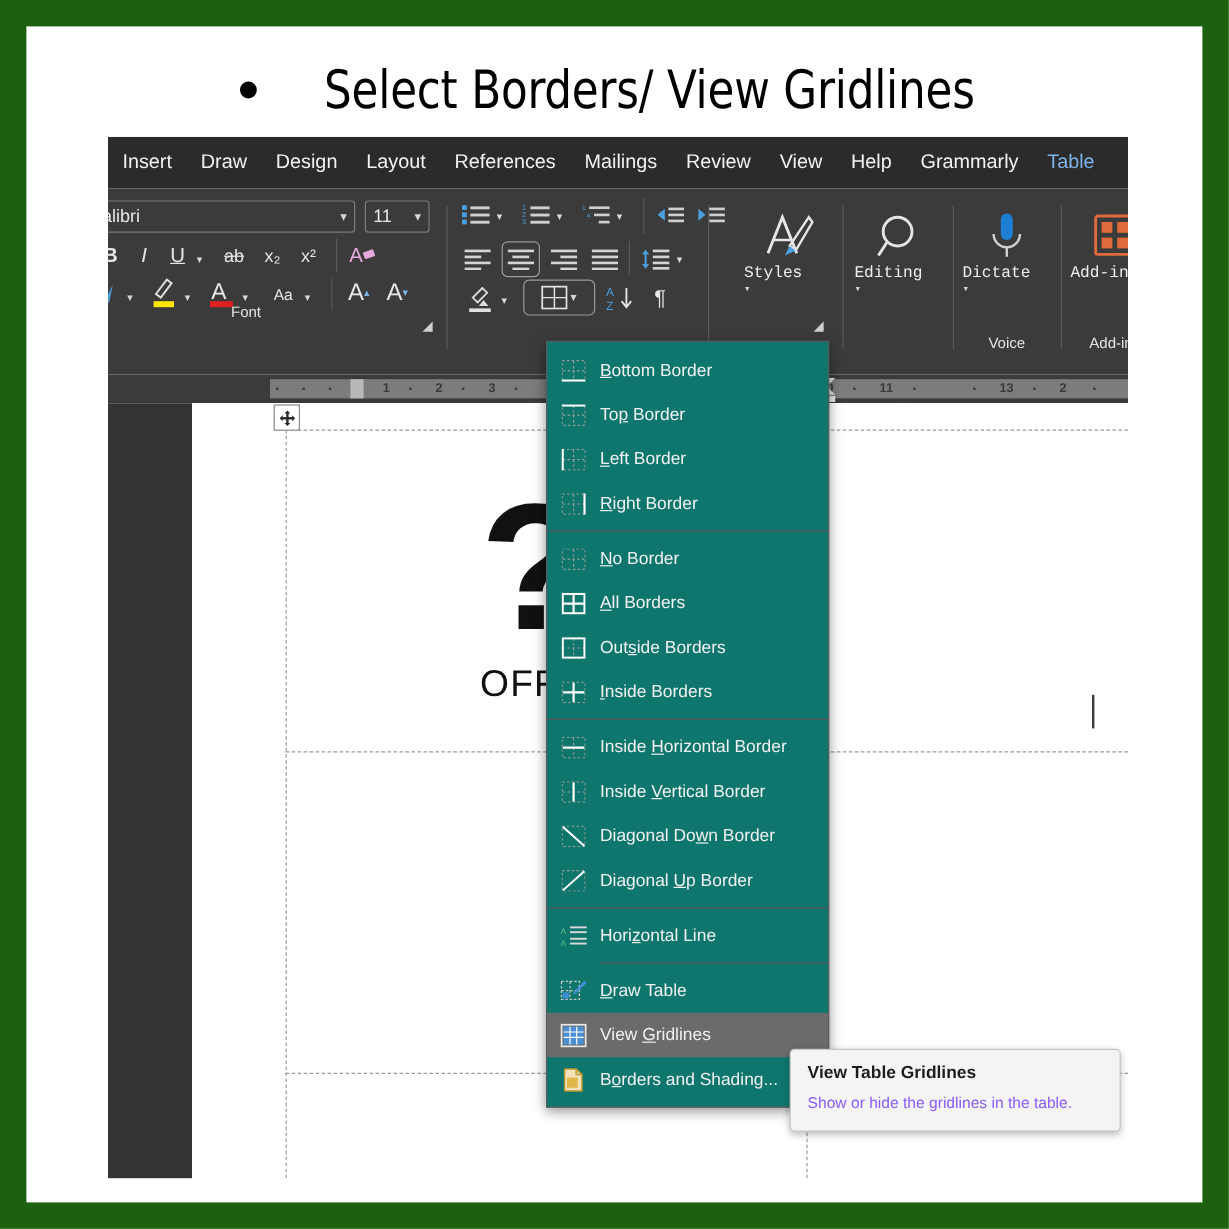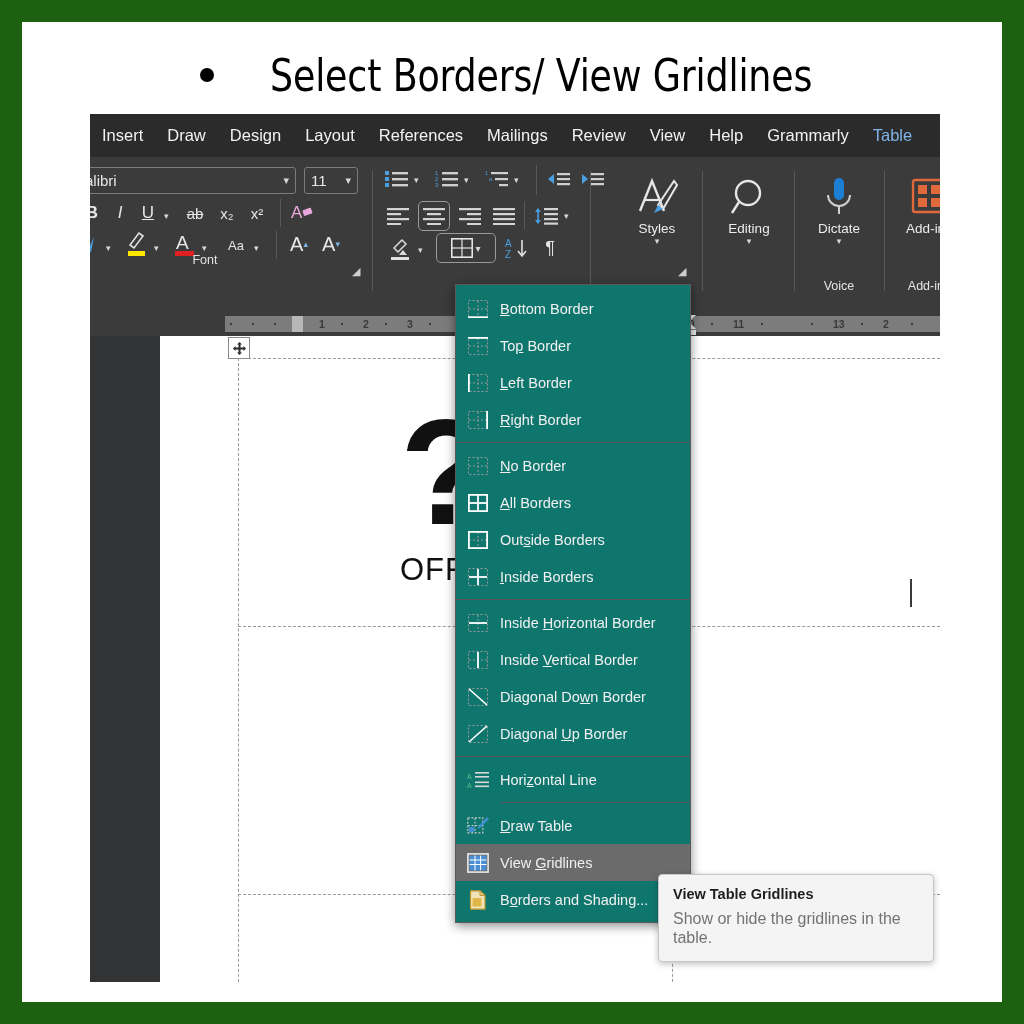--- a/index.html
+++ b/index.html
@@ -66,21 +66,21 @@
     display:flex;align-items:center;justify-content:center;
     box-sizing:border-box;
   }
   .icbtn.sel{border:1px solid #9a9a9a;border-radius:5px;}
   .caret{position:absolute;color:#d8d8d8;font-size:9px;}
 
   .grp-label{
     position:absolute;color:#e3e3e3;font-size:12.5px;text-align:center;
   }
   .big-btn{
-    position:absolute;width:74px;text-align:center;color:#ececec;
+    position:absolute;width:74px;color:#ececec;font-family:Liberation Mono, monospace;
   }
   .big-btn .bb-ic{height:48px;display:flex;align-items:center;justify-content:center;}
   .big-btn .bb-lb{font-size:13.5px;line-height:15px;}
   .big-btn .bb-cr{font-size:9px;color:#d8d8d8;line-height:10px;}
   .dlg-launch{position:absolute;color:#cfcfcf;font-size:11px;}
 
   
   .ruler{
     position:absolute;left:0;top:198px;width:850px;height:24px;background:#3b3b3b;
   }
@@ -133,21 +133,21 @@
   .msep.inset{margin-left:44px;}
 
   
   .tooltip{
     position:absolute;left:568px;top:760px;width:276px;
     background:#f4f4f4;border:1px solid #c6c6c6;border-radius:4px;
     box-shadow:0 2px 6px rgba(0,0,0,.25);
     padding:11px 14px 14px 14px;box-sizing:border-box;
   }
   .tt-title{font-size:14.5px;font-weight:bold;color:#1d1d1d;margin-bottom:7px;}
-  .tt-body{font-size:16px;color:#737373;line-height:19px;}
+  .tt-body{font-size:13px;color:#8b5cf6;line-height:19px;}
 
   svg{display:block;}
 </style>
 </head>
 <body>
 
 <div class="frame">
 
   <div class="slide-title">
     <div class="bullet-dot"></div>

